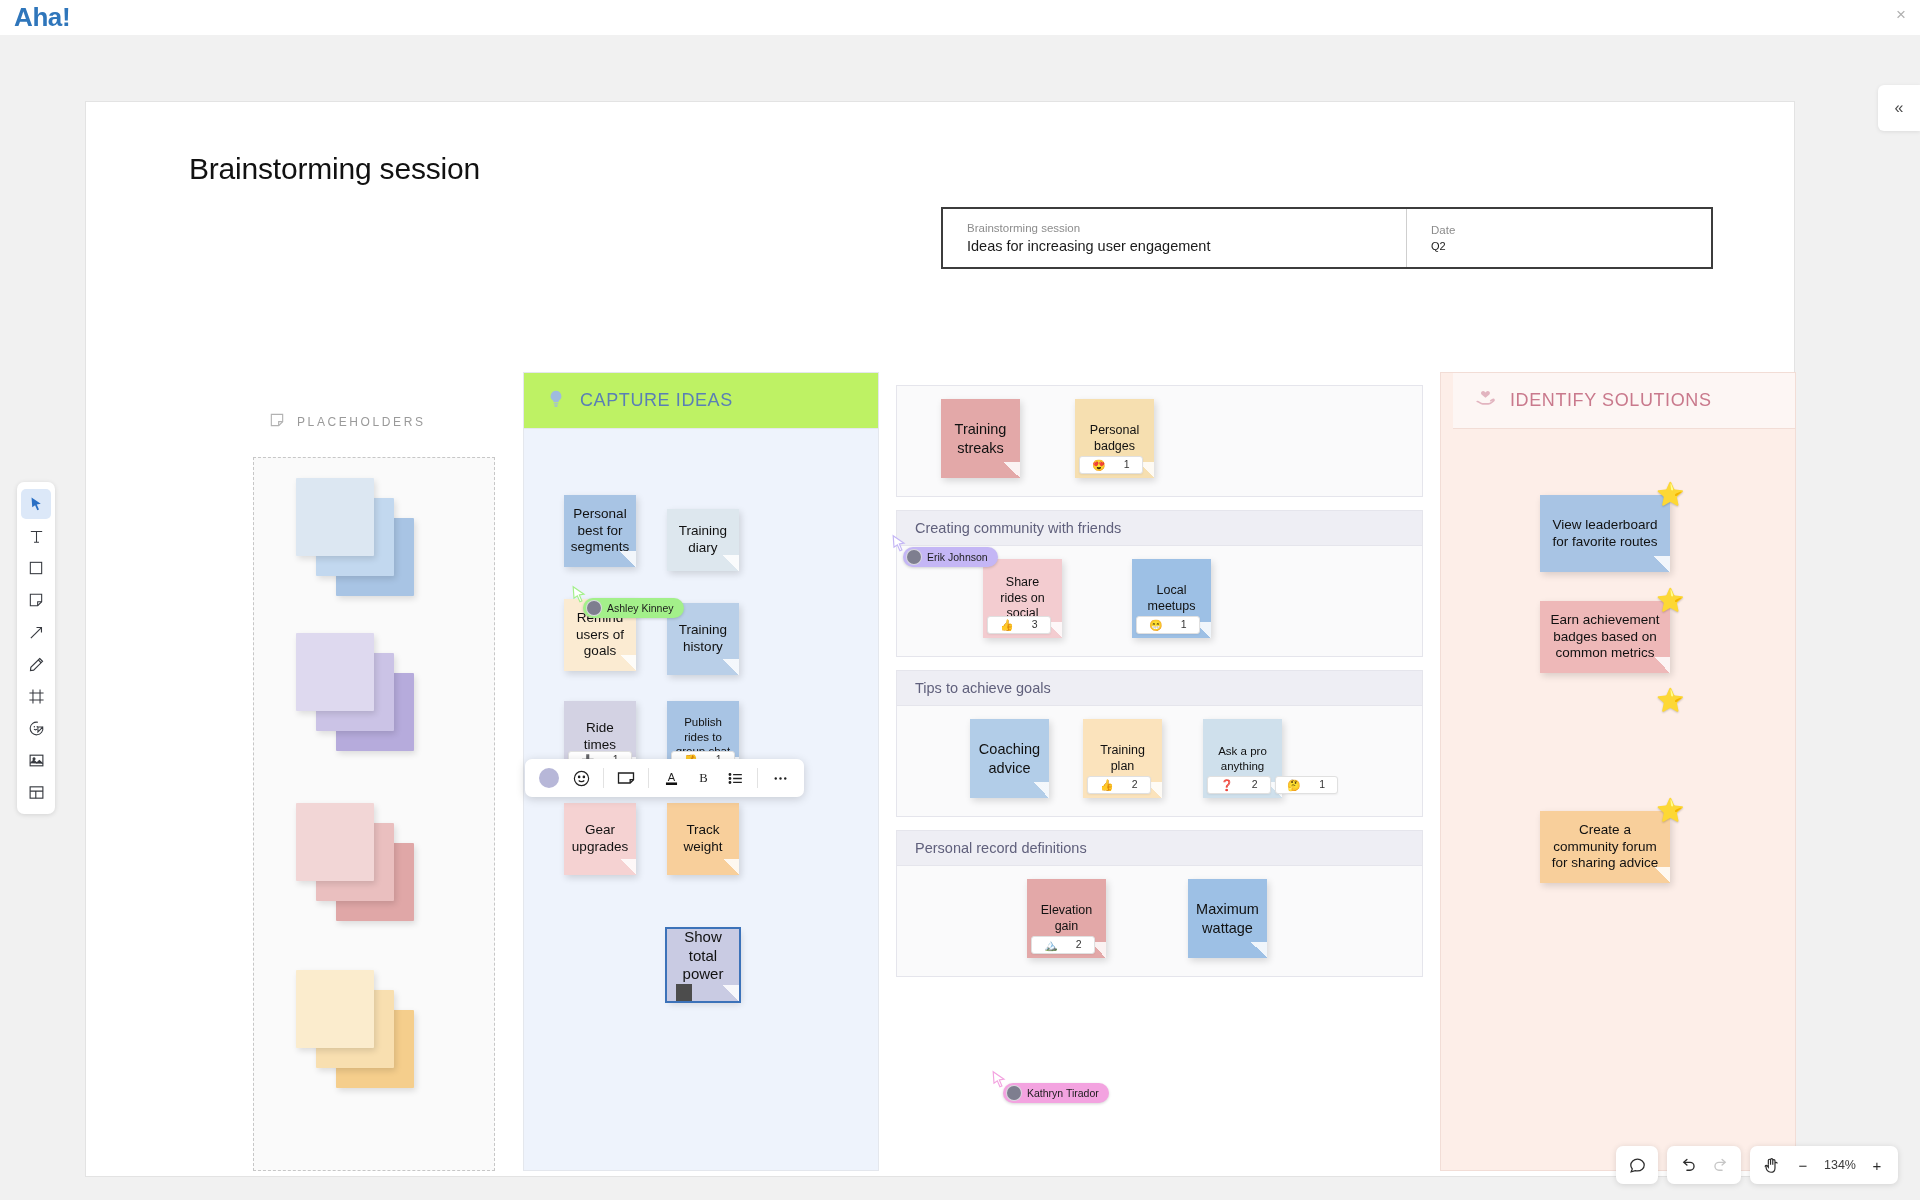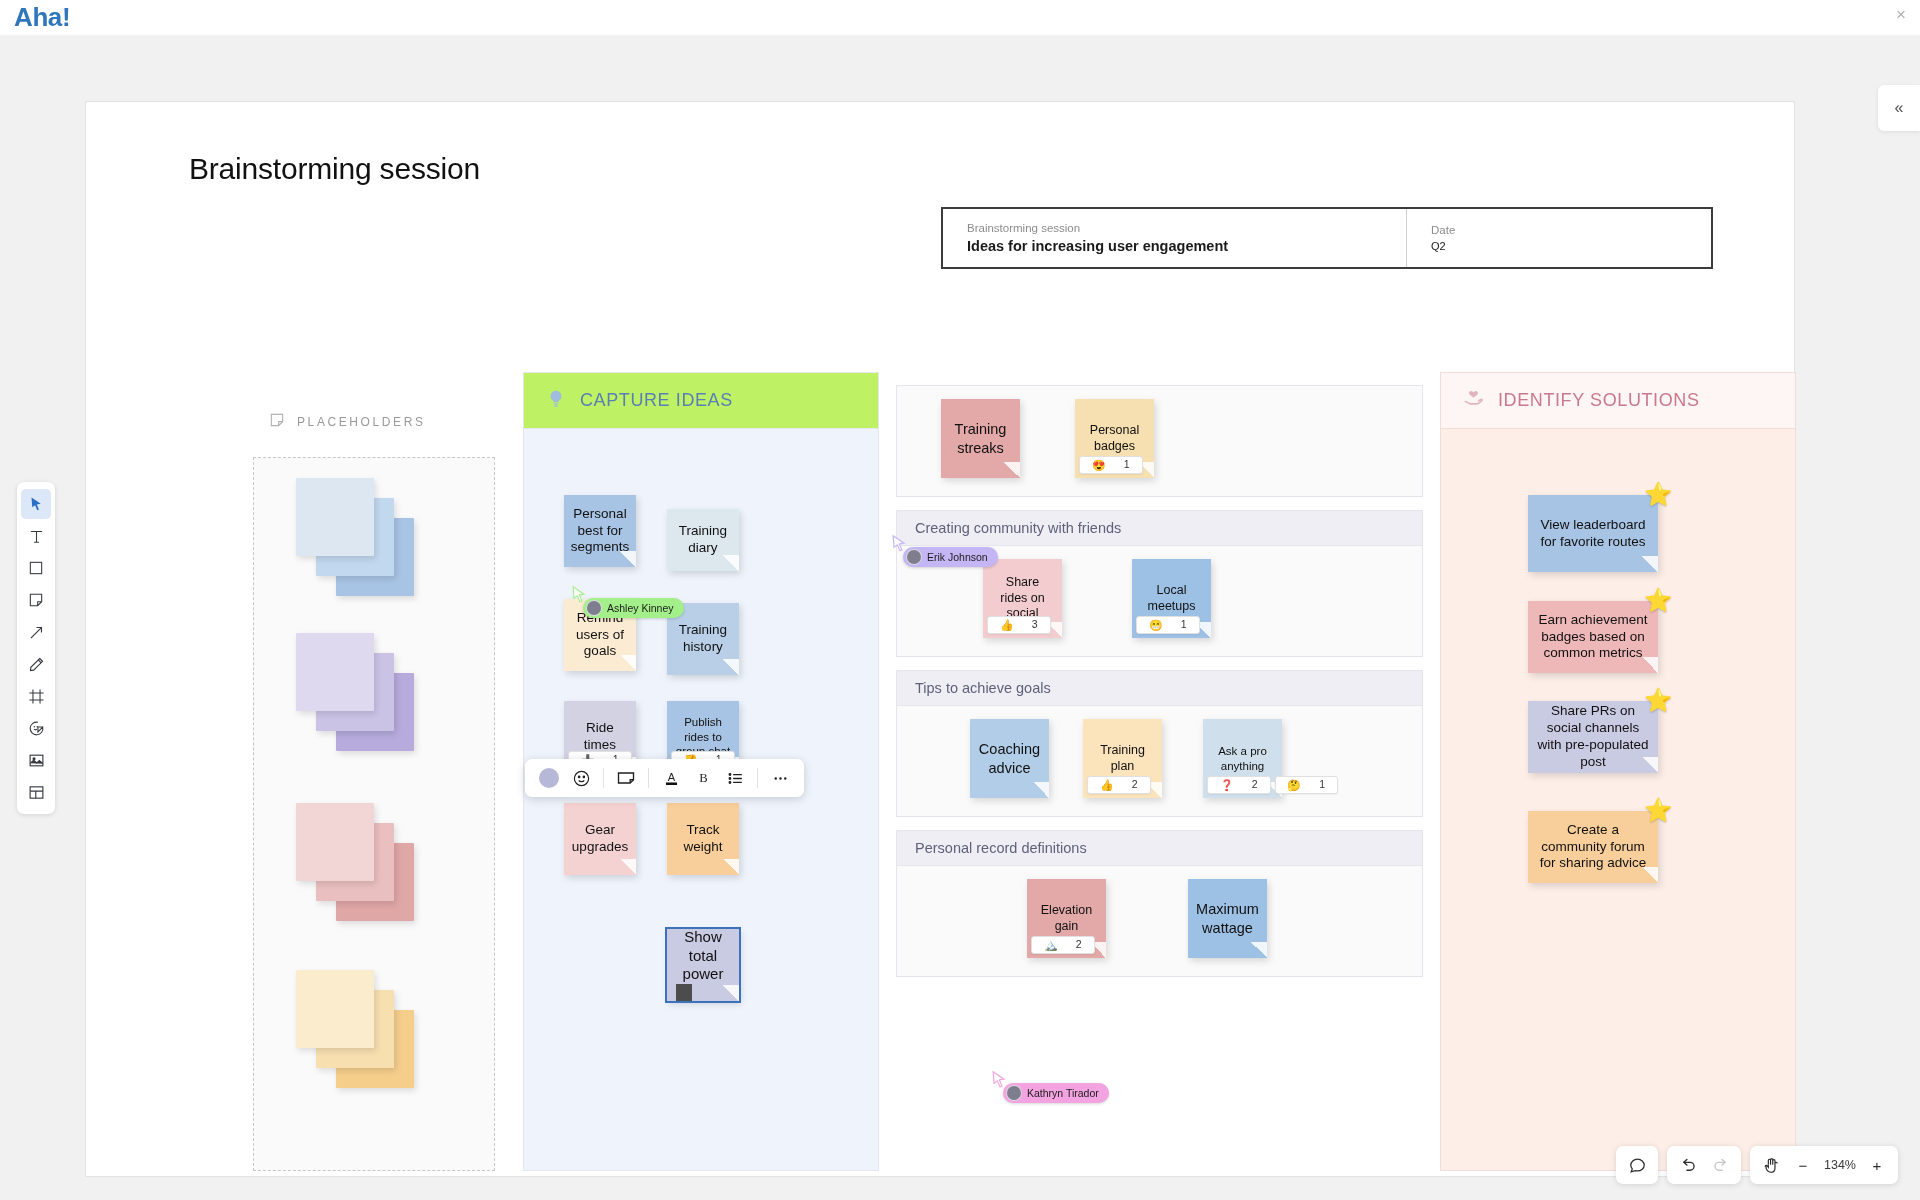--- a/index.html
+++ b/index.html
@@ -77,21 +77,21 @@
   .meta-box {
     position: absolute; left: 855px; top: 105px;
     width: 772px; height: 62px;
     border: 2px solid #3c3c3c; background: #fff;
     display: flex; align-items: stretch;
   }
   .meta-cell { padding: 9px 24px; display: flex; flex-direction: column; justify-content: center; }
   .meta-cell.first { flex: 0 0 463px; }
   .meta-cell.second { flex: 1; border-left: 1px solid #cfcfcf; }
   .meta-label { font-size: 11.5px; color: #8c8c8c; margin-bottom: 4px; }
-  .meta-value { font-size: 14.5px; color: #1b1b1b; font-weight: bold; }
+  .meta-value { font-size: 14.5px; color: #1b1b1b; font-weight: normal; }
   .meta-value.light { font-weight: normal; font-size: 11px; }
 
   
   .ph-head {
     position: absolute; left: 183px; top: 310px;
     display: flex; align-items: center; gap: 12px;
   }
   .ph-title {
     font-size: 12px; letter-spacing: 2.6px; color: #9a9a9a;
   }
@@ -135,21 +135,21 @@
   .theme-block { margin-top: 13px; border: 1px solid #e5e5ec; background: #fafafb; }
   .theme-title {
     background: #eeeef4; border-bottom: 1px solid #e5e5ec;
     padding: 9px 18px; font-size: 14.5px; color: #60607c;
   }
   .theme-body { position: relative; padding: 14px 0; min-height: 84px; }
 
   
   #col-solutions { left: 1354px; top: 270px; width: 356px; height: 799px; background: #fdeee8; }
   #col-solutions .col-head { background: #fdf6f4; border-bottom: 1px solid #f2ddd6; }
-  #col-solutions { border-color: #f2ddd6; }
+  #col-solutions { border-color: #f2ddd6; padding-left: 12px; }
   #col-solutions .hd-title { color: #c9798c; }
 
   
   .note {
     position: absolute;
     display: flex; align-items: center; justify-content: center;
     text-align: center;
     color: #111; line-height: 1.25;
     box-shadow: 2px 3px 7px rgba(0,0,0,.14);
     cursor: pointer;
@@ -529,24 +529,20 @@
           <div class="note" style="left: 87px; top: 66px; width: 130px; height: 77px; background: rgb(168, 196, 228); font-size: 13.5px;">
             <span>View leaderboard for favorite routes</span>
             <div class="curl"></div>
           </div>
           <div class="star" style="left: 203px; top: 54px;">⭐</div>
           <div class="note" style="left: 87px; top: 172px; width: 130px; height: 72px; background: rgb(238, 184, 184); font-size: 13.5px;">
             <span>Earn achievement badges based on common metrics</span>
             <div class="curl"></div>
           </div>
           <div class="star" style="left: 203px; top: 160px;">⭐</div>
-          <div class="note" style="left: 87px; top: 272px; width: 130px; height: 72px; background: rgb(201, 203, 227); font-size: 13.5px;">
-            <span>Share PRs on social channels with pre-populated post</span>
-            <div class="curl"></div>
-          </div>
           <div class="star" style="left: 203px; top: 260px;">⭐</div>
           <div class="note" style="left: 87px; top: 382px; width: 130px; height: 72px; background: rgb(248, 207, 155); font-size: 13.5px;">
             <span>Create a community forum for sharing advice</span>
             <div class="curl"></div>
           </div>
           <div class="star" style="left: 203px; top: 370px;">⭐</div>
         </div>
     </div>
 
   </div>

